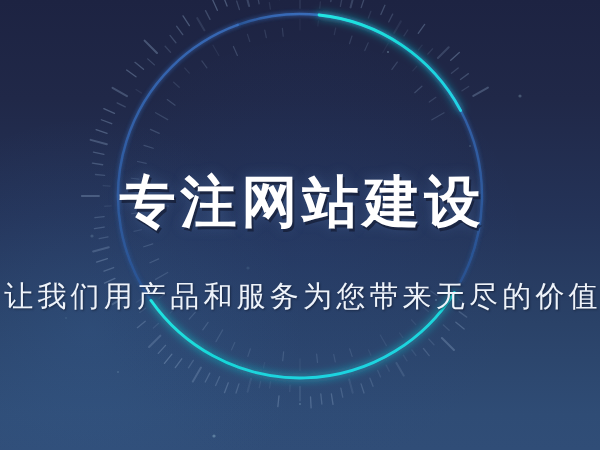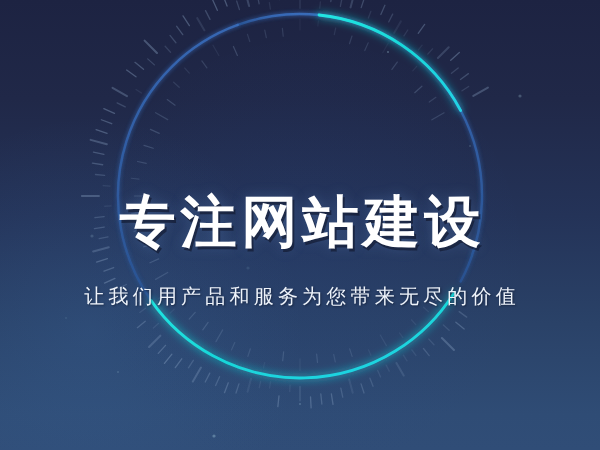--- a/index.html
+++ b/index.html
@@ -72,29 +72,28 @@
     text-align: center;
     font-size: 56px;
     line-height: 64px;
     font-weight: bold;
     color: #ffffff;
     letter-spacing: 5px;
     text-indent: 5px;
     white-space: nowrap;
     text-shadow: 2px 3px 0 rgba(12,16,34,0.55),
                  0 0 14px rgba(120,170,230,0.28);
-    margin-top: 20px;
   }
   #subtitle {
     position: absolute;
     left: 0;
     top: 280px;
     width: 600px;
     text-align: center;
-    font-size: 20px;
+    font-size: 29px;
     line-height: 32px;
     font-weight: normal;
     color: #eef3fa;
     letter-spacing: 4.2px;
     text-indent: 4.2px;
     white-space: nowrap;
     text-shadow: 1px 1px 2px rgba(10,14,30,0.5);
   }
 </style>
 </head>

